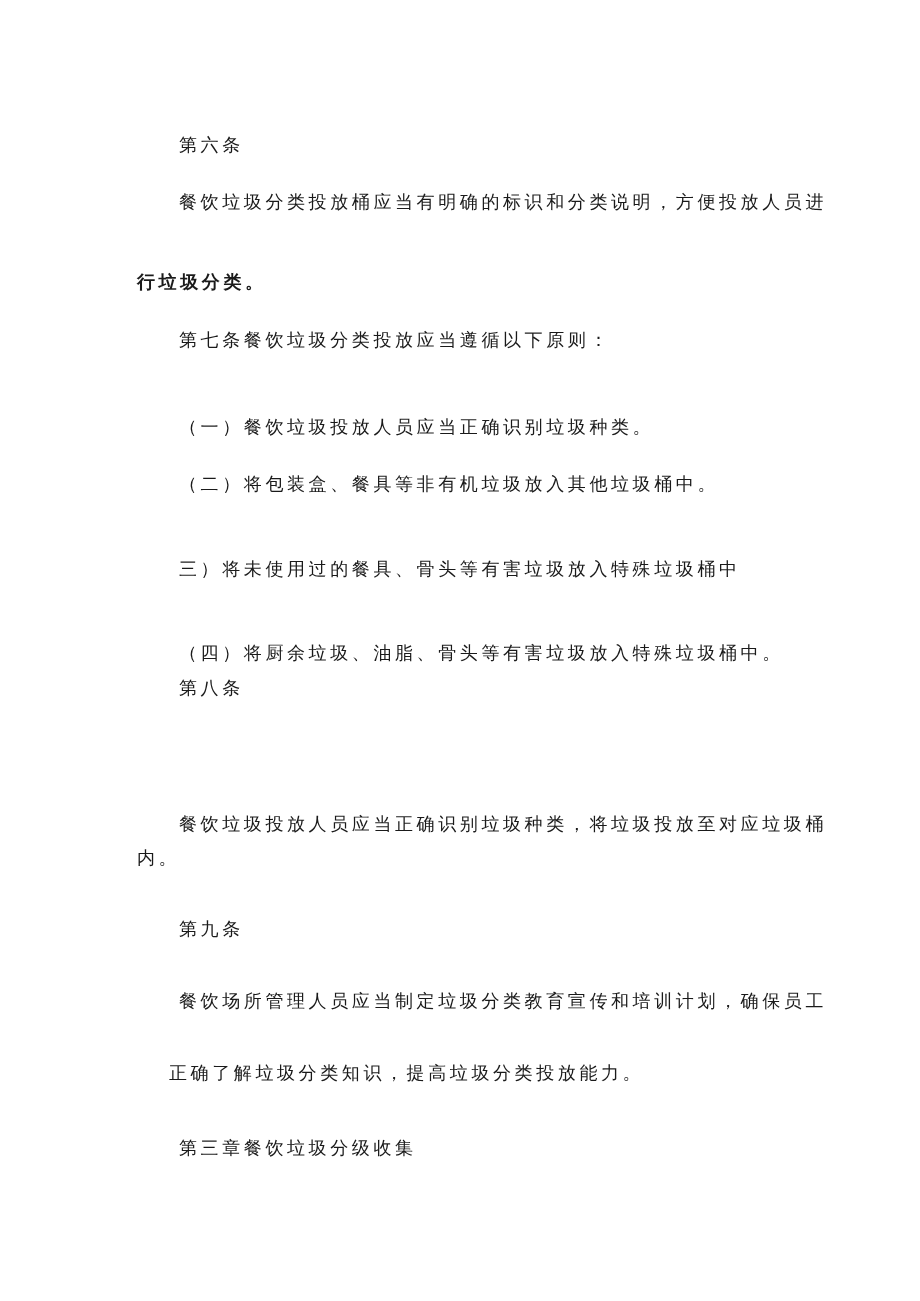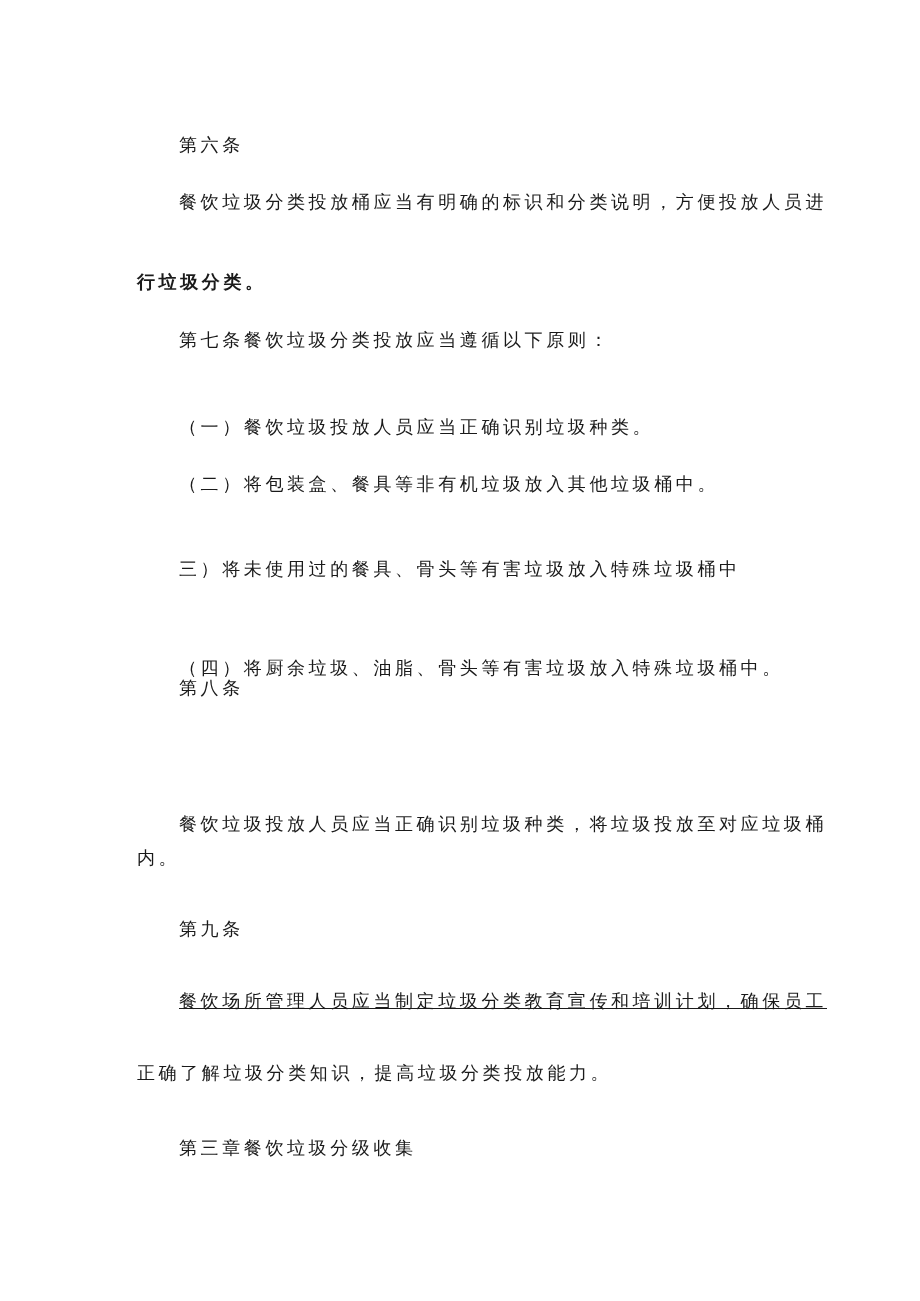--- a/index.html
+++ b/index.html
@@ -13,21 +13,21 @@
 <body>
 
 <div id="doc">
     <div class="line indent" style="top: 133px;">第六条</div>
     <div class="line indent" style="top: 190px; text-align: center;">餐饮垃圾分类投放桶应当有明确的标识和分类说明，方便投放人员进</div>
     <div class="line" style="top: 270px; font-weight: bold;">行垃圾分类。</div>
     <div class="line indent" style="top: 328px;">第七条餐饮垃圾分类投放应当遵循以下原则：</div>
     <div class="line indent" style="top: 415px;">（一）餐饮垃圾投放人员应当正确识别垃圾种类。</div>
     <div class="line indent" style="top: 464px; margin-top: 8px;">（二）将包装盒、餐具等非有机垃圾放入其他垃圾桶中。</div>
     <div class="line indent" style="top: 557px;">三）将未使用过的餐具、骨头等有害垃圾放入特殊垃圾桶中</div>
-    <div class="line indent" style="top: 656px; text-align: right;">（四）将厨余垃圾、油脂、骨头等有害垃圾放入特殊垃圾桶中。</div>
+    <div class="line indent" style="top: 641px; text-align: right;">（四）将厨余垃圾、油脂、骨头等有害垃圾放入特殊垃圾桶中。</div>
     <div class="line indent" style="top: 676px;">第八条</div>
     <div class="line indent" style="top: 812px;">餐饮垃圾投放人员应当正确识别垃圾种类，将垃圾投放至对应垃圾桶</div>
     <div class="line" style="top: 846px;">内。</div>
     <div class="line indent" style="top: 917px;">第九条</div>
-    <div class="line indent" style="top: 989px; text-decoration: underline;">餐饮场所管理人员应当制定垃圾分类教育宣传和培训计划，确保员工</div>
-    <div class="line" style="top: 1061px;">正确了解垃圾分类知识，提高垃圾分类投放能力。</div>
+    <div class="line indent" style="top: 989px;">餐饮场所管理人员应当制定垃圾分类教育宣传和培训计划，确保员工</div>
+    <div class="line" style="top: 1061px; margin-left: 32px;">正确了解垃圾分类知识，提高垃圾分类投放能力。</div>
     <div class="line indent" style="top: 1136px;">第三章餐饮垃圾分级收集</div>
   </div>
 
 </body></html>

